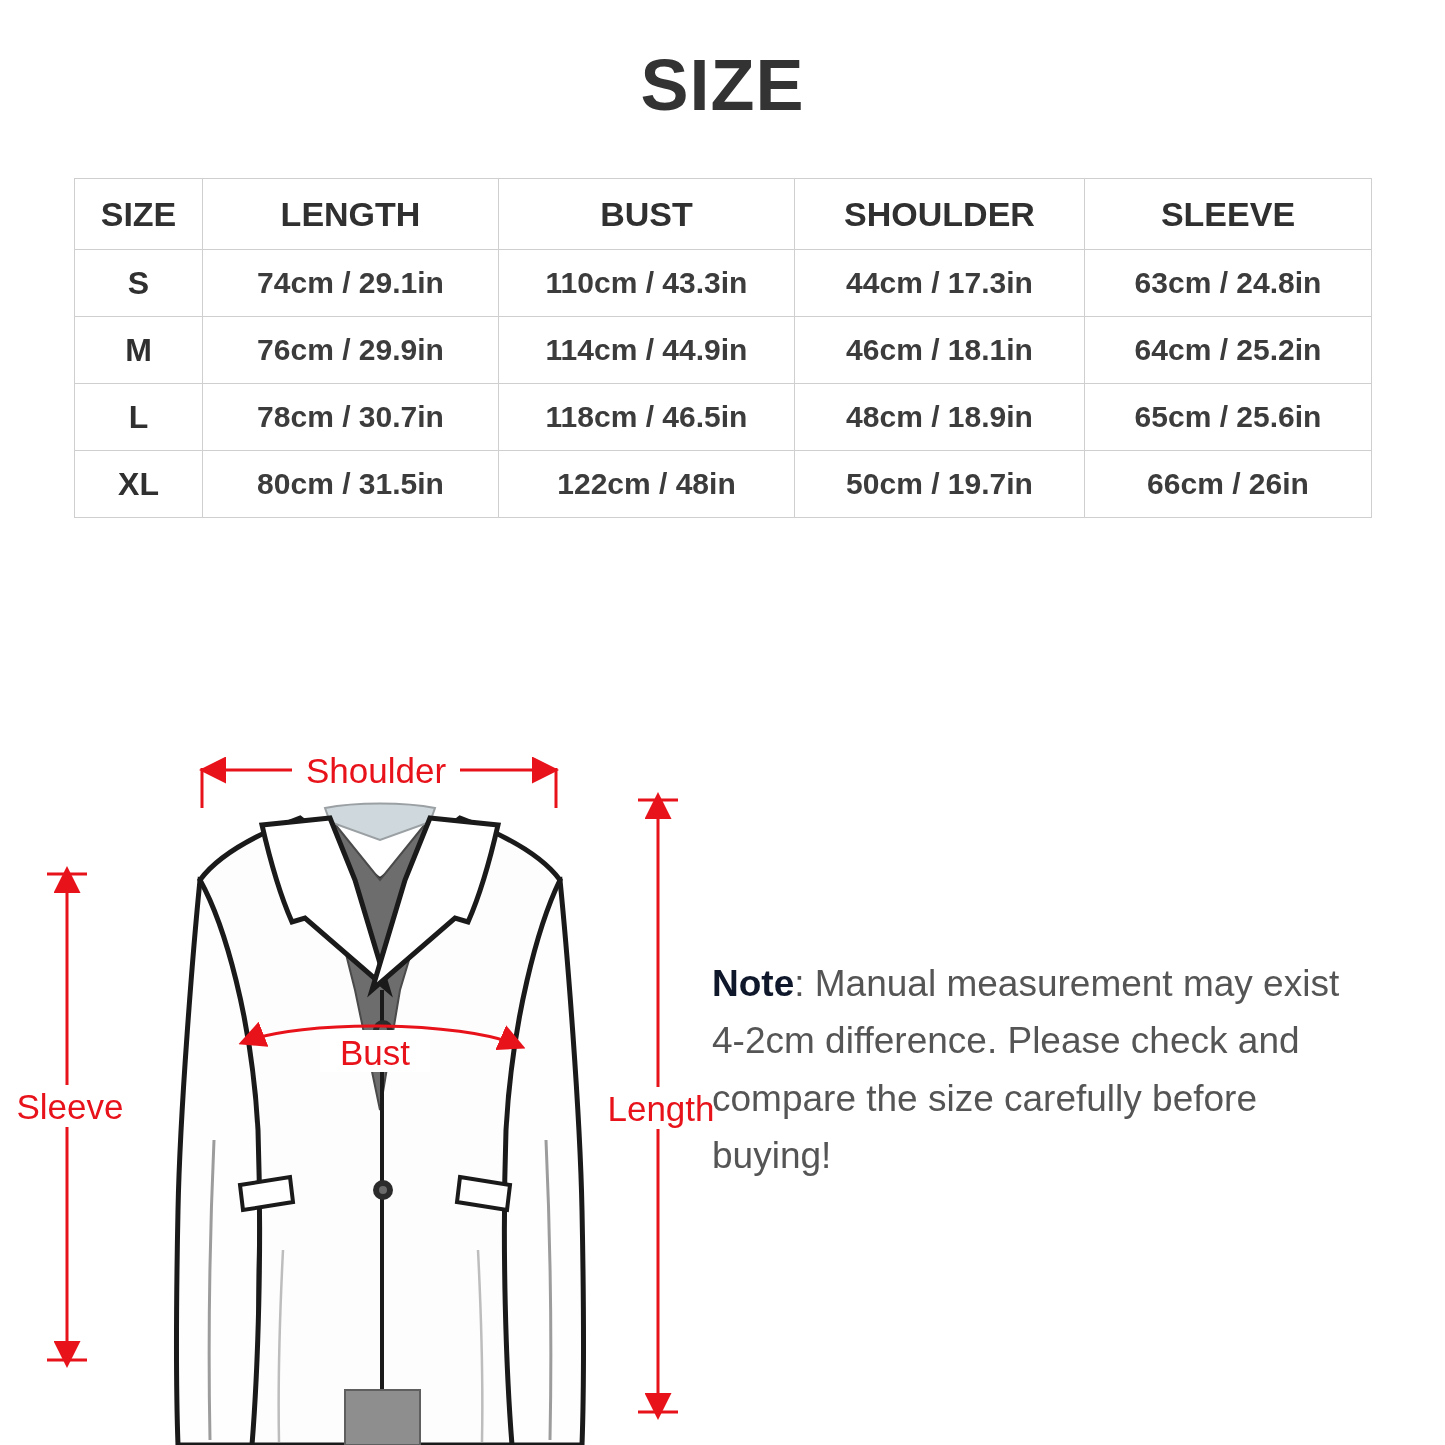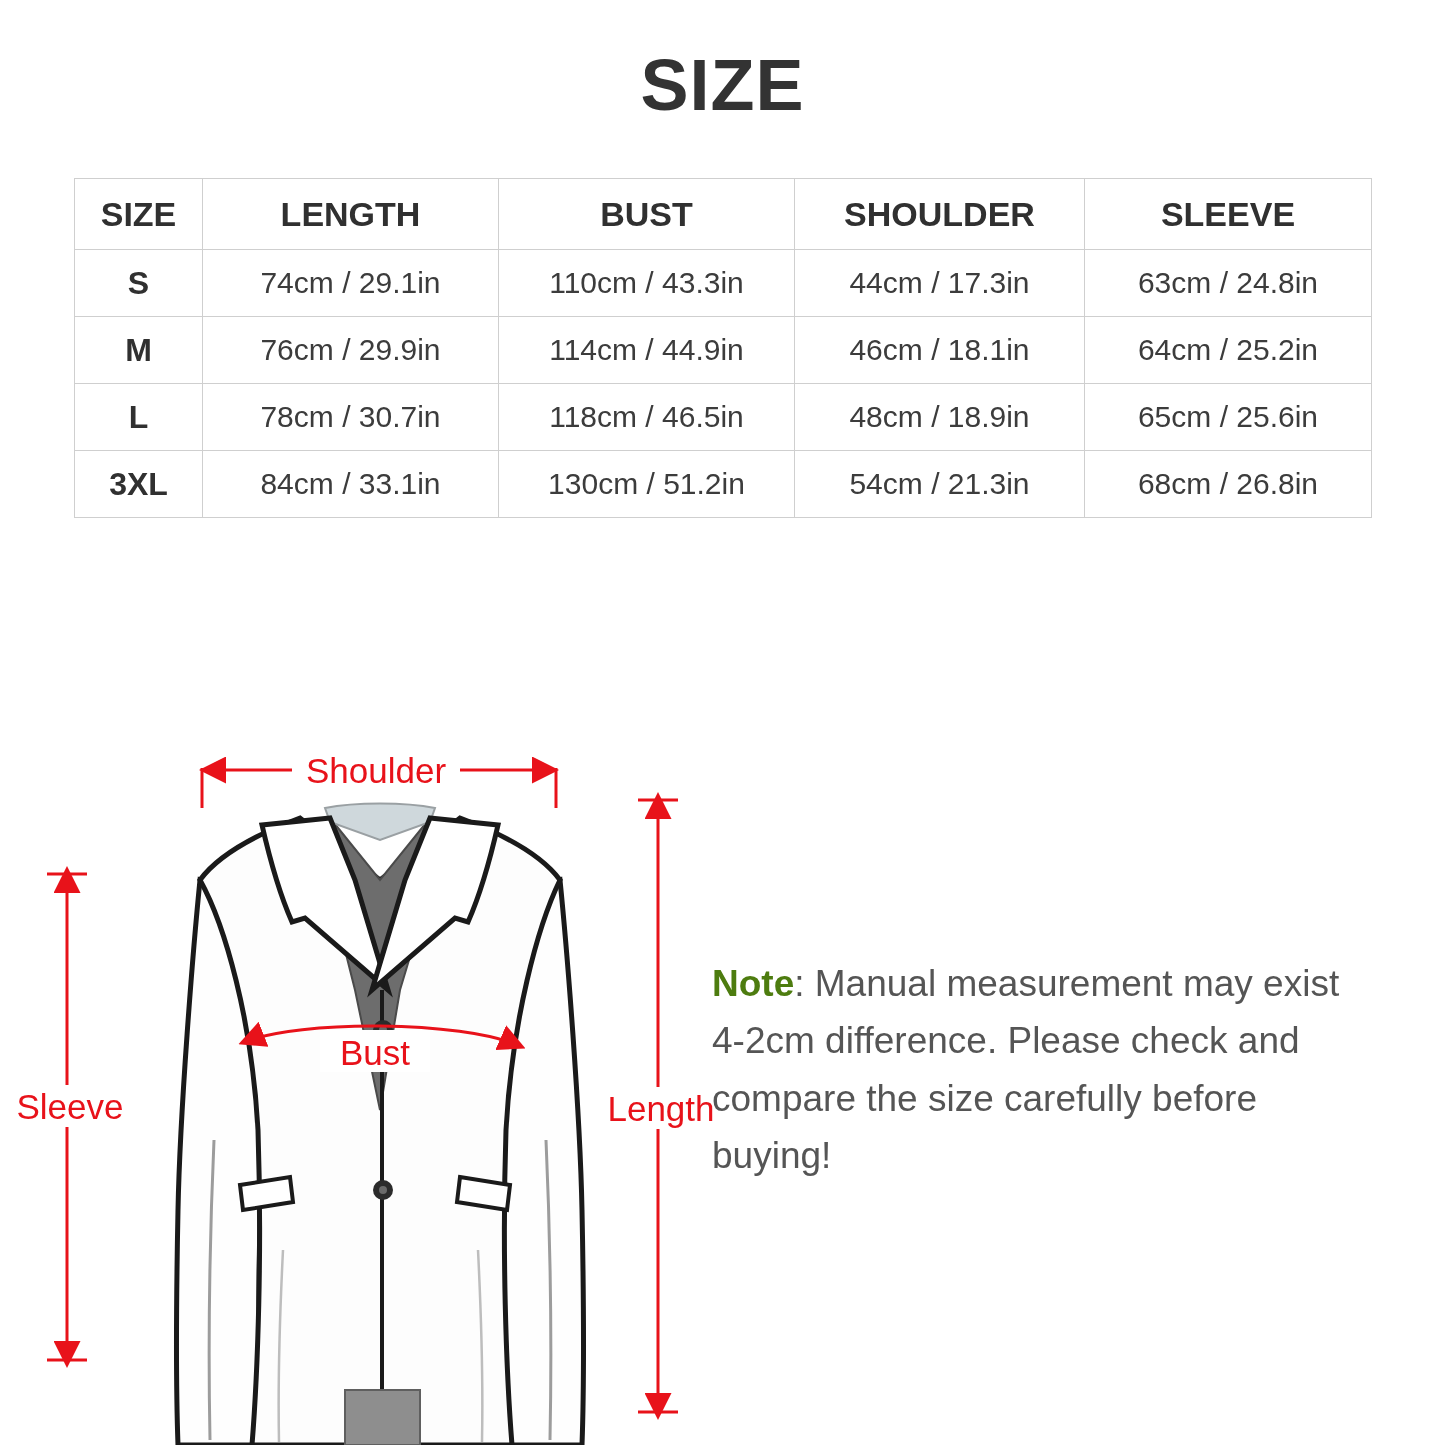--- a/index.html
+++ b/index.html
@@ -30,21 +30,21 @@
   table.size-table {
     border-collapse: collapse;
     width: 1297px;
     table-layout: fixed;
   }
   table.size-table th,
   table.size-table td {
     border: 1px solid #cfcfcf;
     text-align: center;
     color: #3c3c3c;
-    font-weight: normal;
+    font-weight: bold;
   }
   table.size-table th {
     font-size: 34px;
     font-weight: bold;
     height: 68px;
     color: #303030;
   }
   table.size-table td {
     font-size: 30px;
     height: 64px;
@@ -69,21 +69,21 @@
   }
   .note {
     position: absolute;
     left: 712px;
     top: 955px;
     width: 660px;
     font-size: 37px;
     line-height: 1.55;
     color: #555555;
   }
-  .note b { color: #4d7c0f; font-weight: bold; }
+  .note b { color: #0f172a; font-weight: bold; }
   .label-red {
     fill: #e8121a;
     font-family: "Liberation Sans", sans-serif;
   }
 </style>
 </head>
 <body>
 
 <h1 class="page-title">SIZE</h1>
 
@@ -121,25 +121,25 @@
         <td>64cm / 25.2in</td>
       </tr>
       <tr>
         <td class="size-cell">L</td>
         <td>78cm / 30.7in</td>
         <td>118cm / 46.5in</td>
         <td>48cm / 18.9in</td>
         <td>65cm / 25.6in</td>
       </tr>
       <tr>
-        <td class="size-cell">3XL</td>
-        <td>84cm / 33.1in</td>
-        <td>130cm / 51.2in</td>
-        <td>54cm / 21.3in</td>
-        <td>68cm / 26.8in</td>
+        <td class="size-cell">XL</td>
+        <td>80cm / 31.5in</td>
+        <td>122cm / 48in</td>
+        <td>50cm / 19.7in</td>
+        <td>66cm / 26in</td>
       </tr>
     </tbody>
   </table>
 </div>
 
 <div class="diagram">
 <svg width="1445" height="755" viewBox="0 0 1445 755" xmlns="http://www.w3.org/2000/svg">
   <defs>
     <marker id="arrHead" markerWidth="9" markerHeight="9" refX="7" refY="4.5" orient="auto">
       <path d="M0,0 L9,4.5 L0,9 z" fill="#e8121a"></path>

